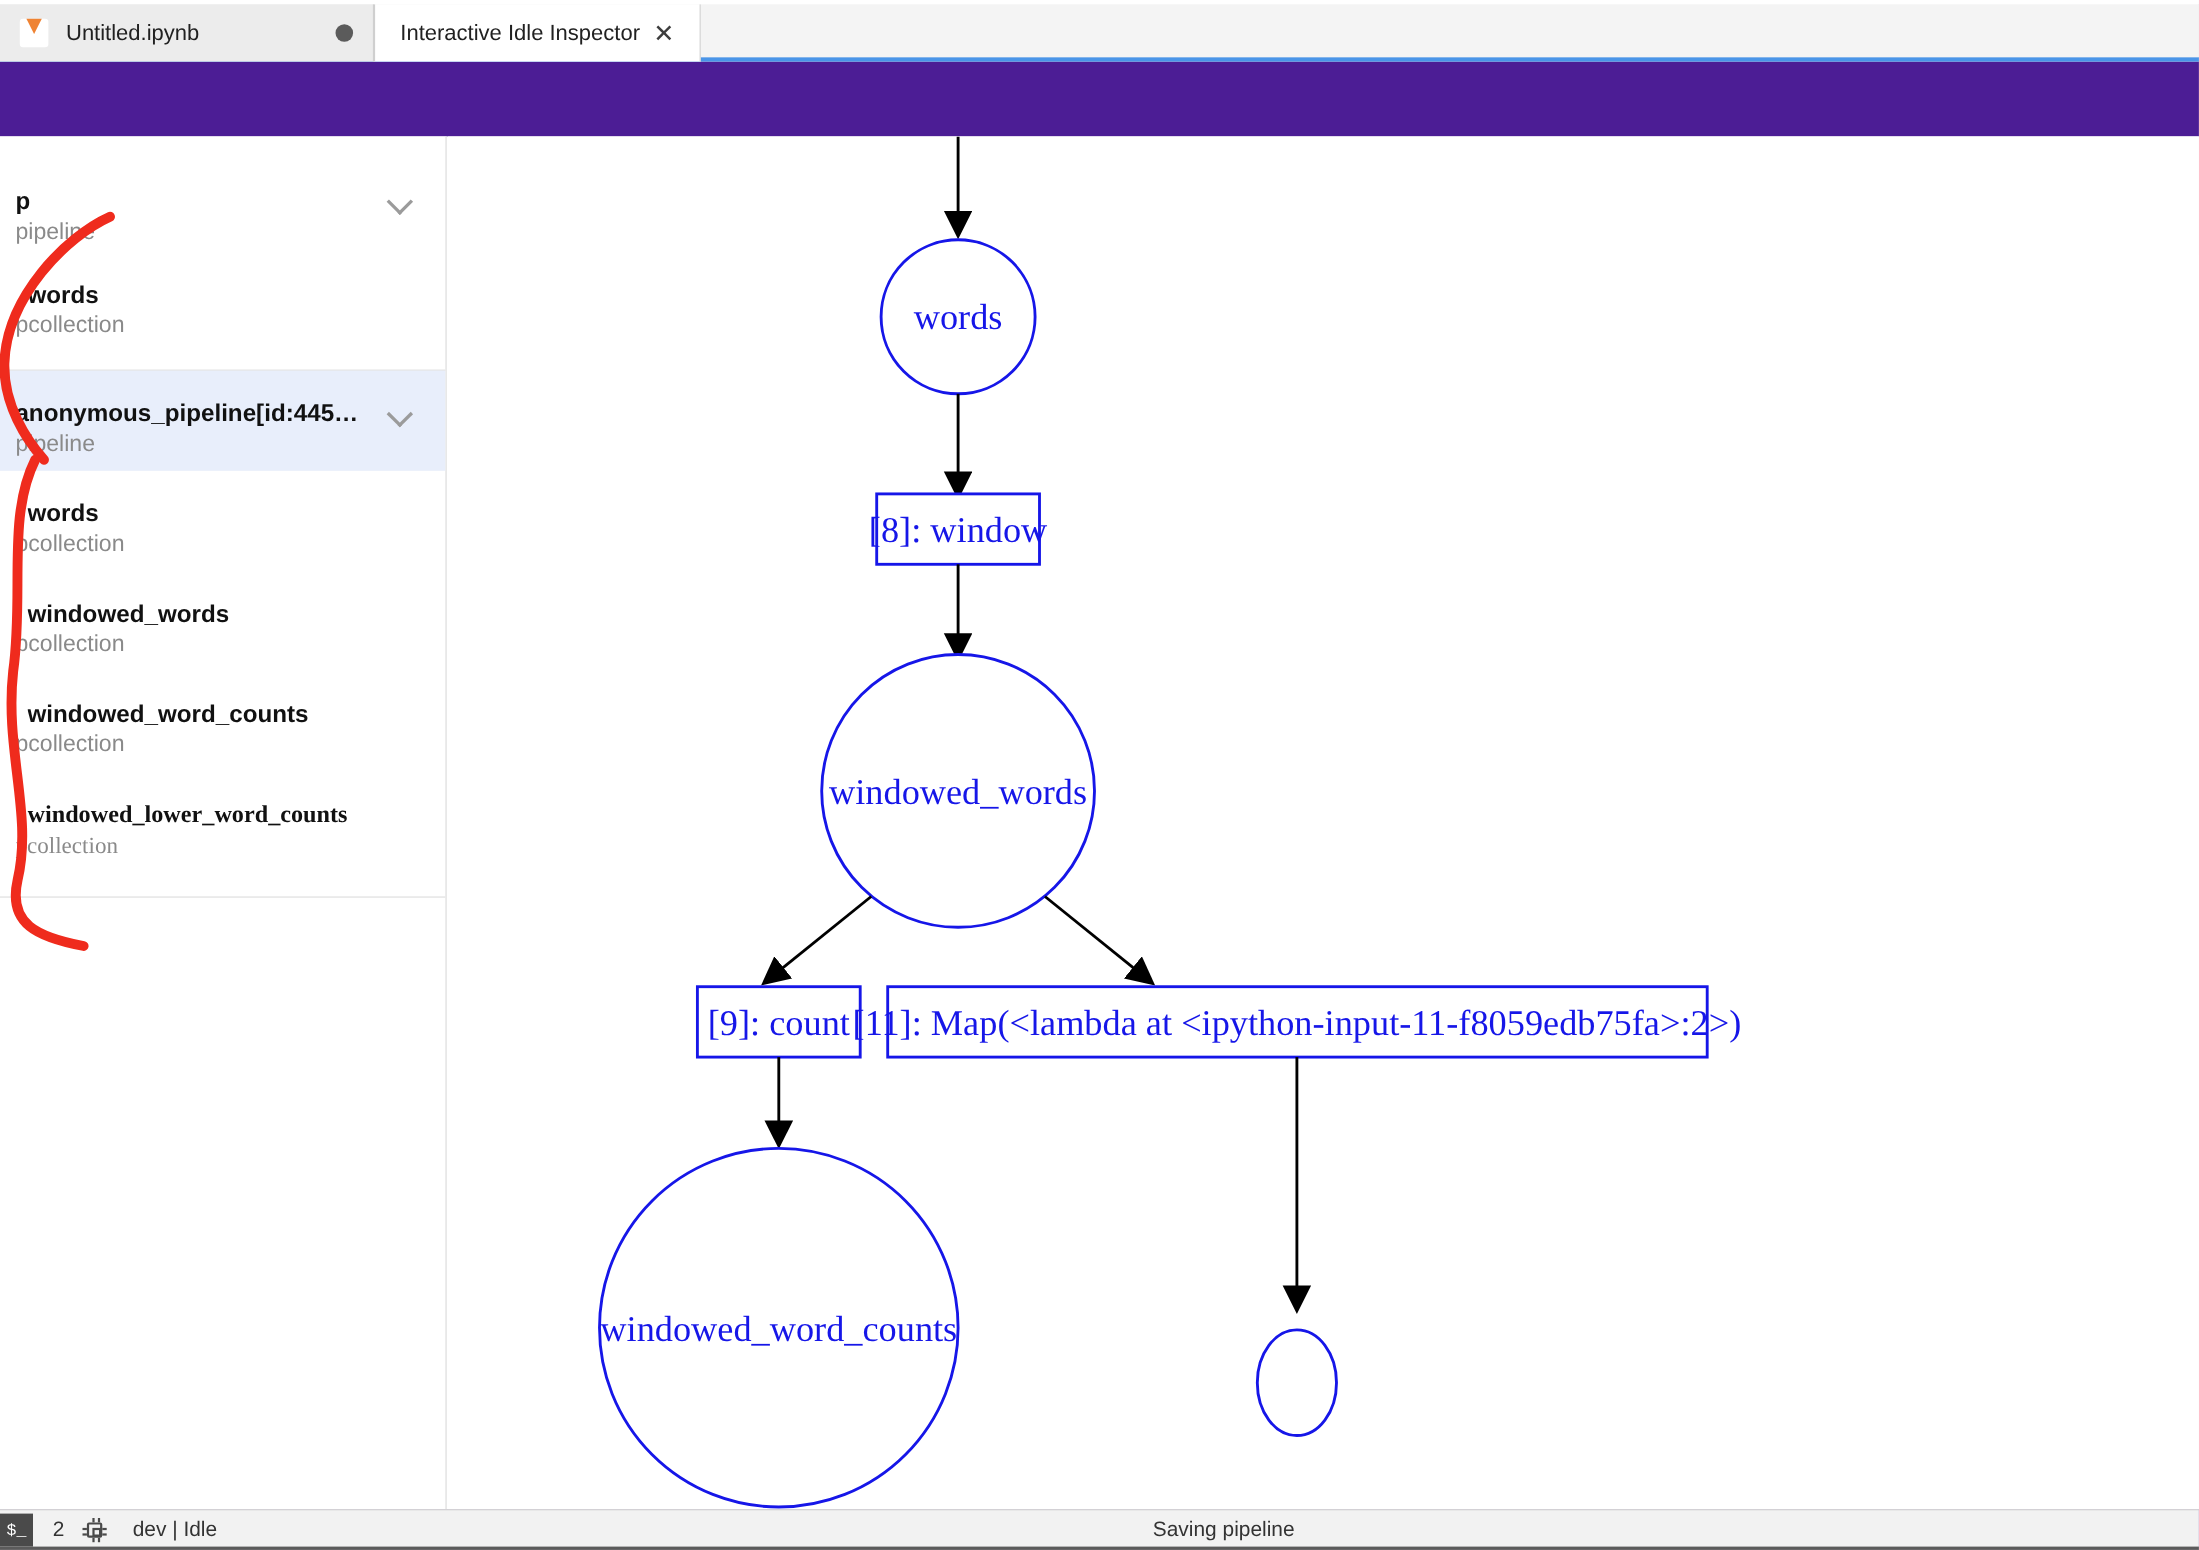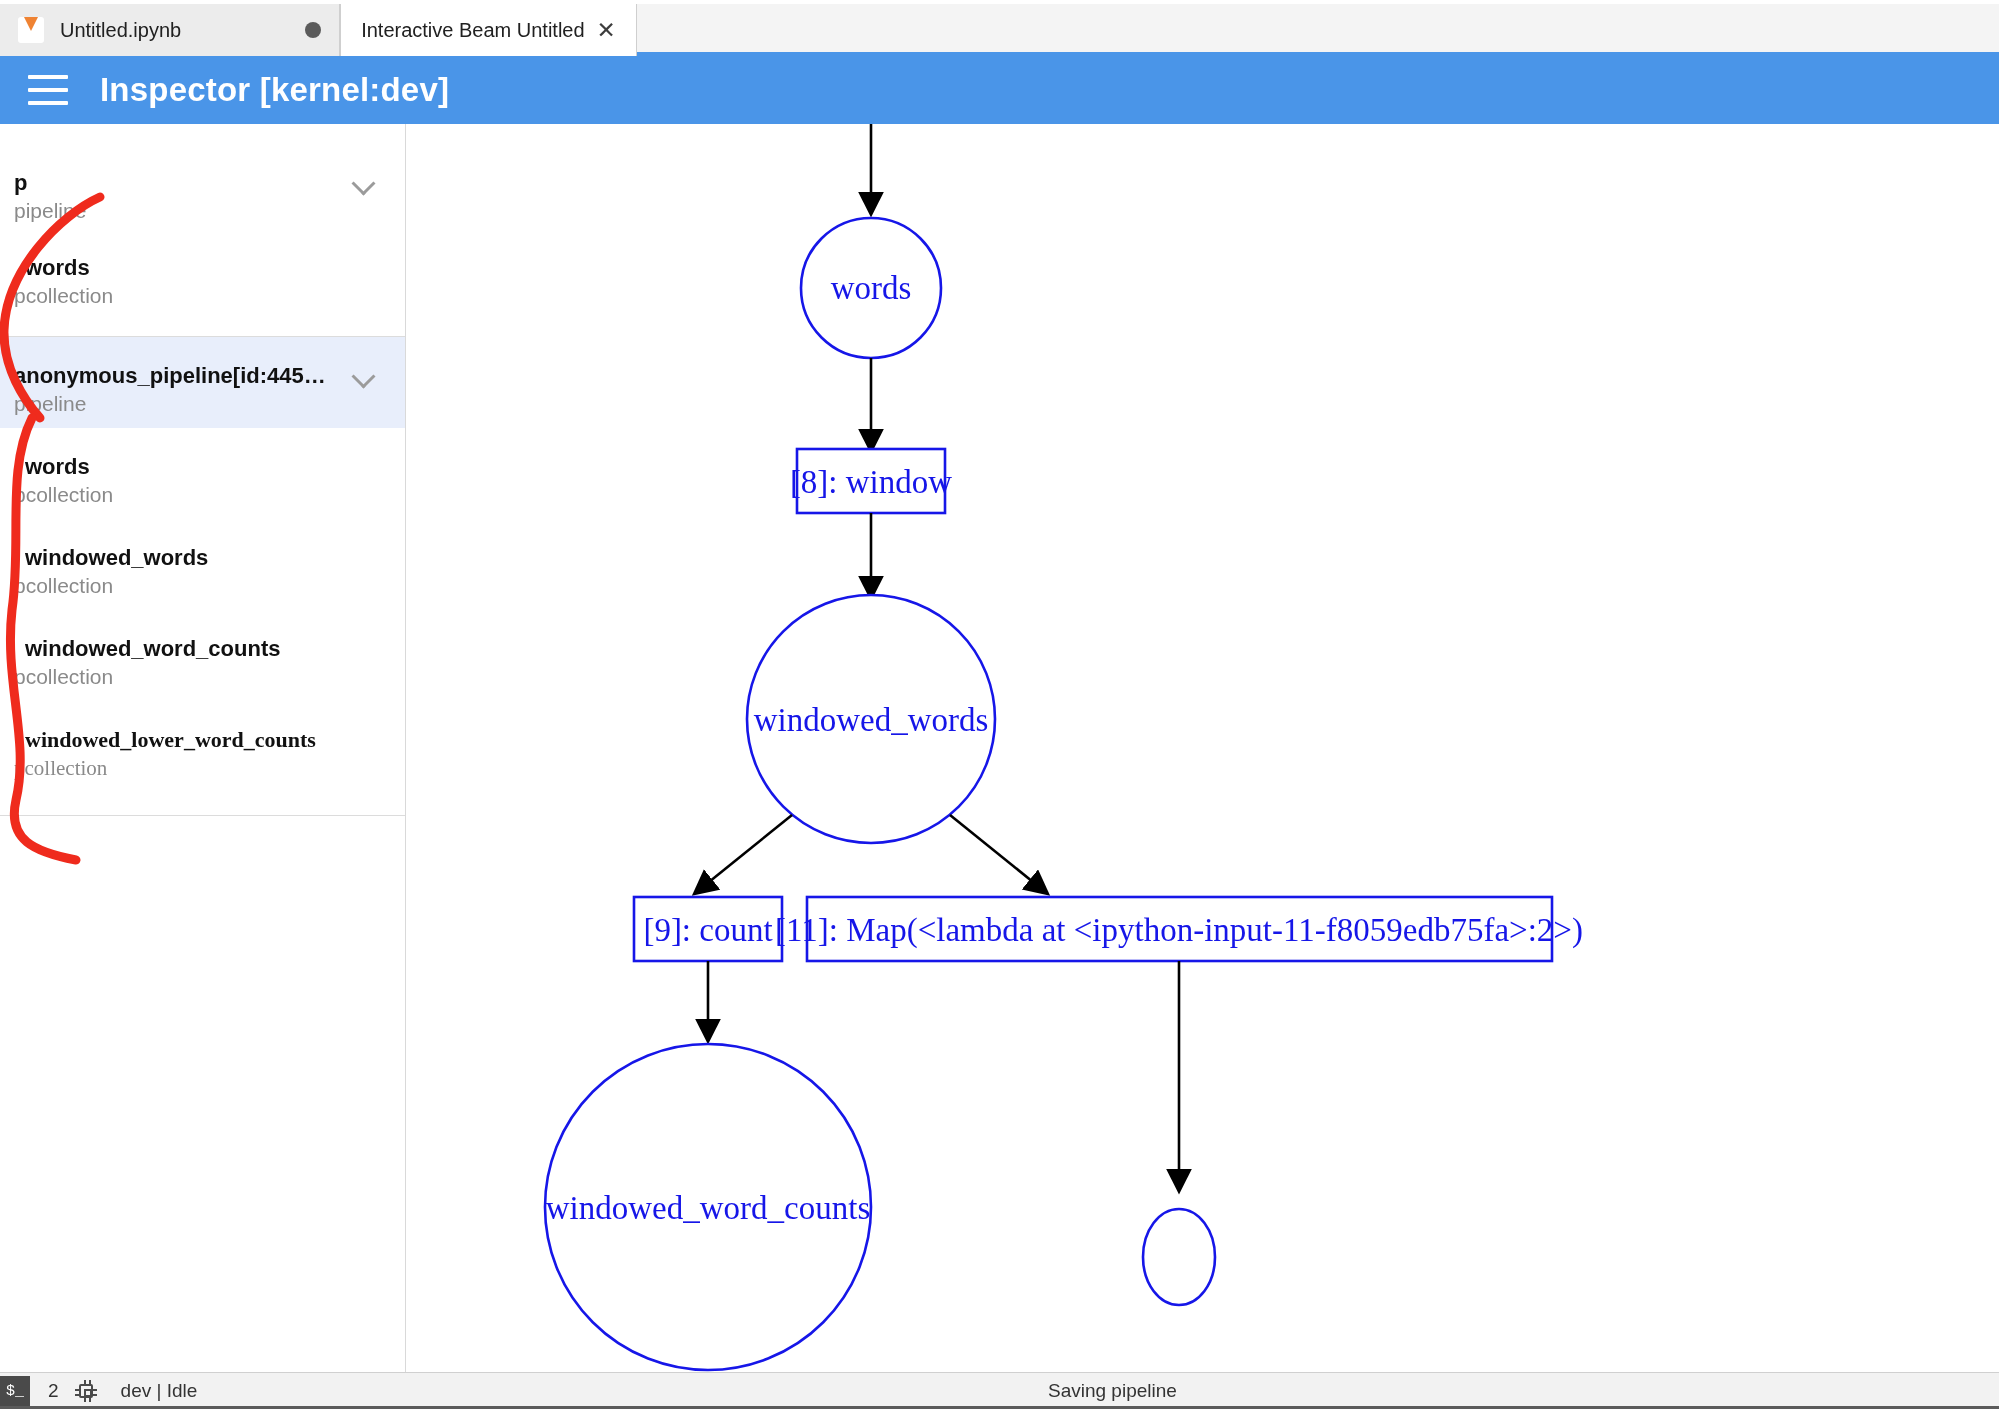--- a/index.html
+++ b/index.html
@@ -156,35 +156,27 @@
 
     <div class="tab inactive">
       <span class="nb-icon">
           <i></i>
         </span>
       <span>Untitled.ipynb</span>
       <span class="tab-dot"></span>
     </div>
 
     <div class="tab active">
-      <span>Interactive Beam Untitled</span>
+      <span>Interactive Idle Inspector</span>
       <span class="tab-close">✕</span>
     </div>
 
     <div class="tab-filler"></div>
   </div>
 
-  <div class="header">
-    <div class="hamburger">
-      <span></span>
-        <span></span>
-        <span></span>
-    </div>
-    <div class="header-title">Inspector [kernel:dev]</div>
-  </div>
 
   <div class="body">
 
     <div class="sidebar">
 
       <div class="side-section" style="padding-top:36px;padding-bottom:16px;">
         <div class="side-item">
           <div class="side-row indent-0">
             <span class="side-name">p</span>
             <span class="chev"></span>

